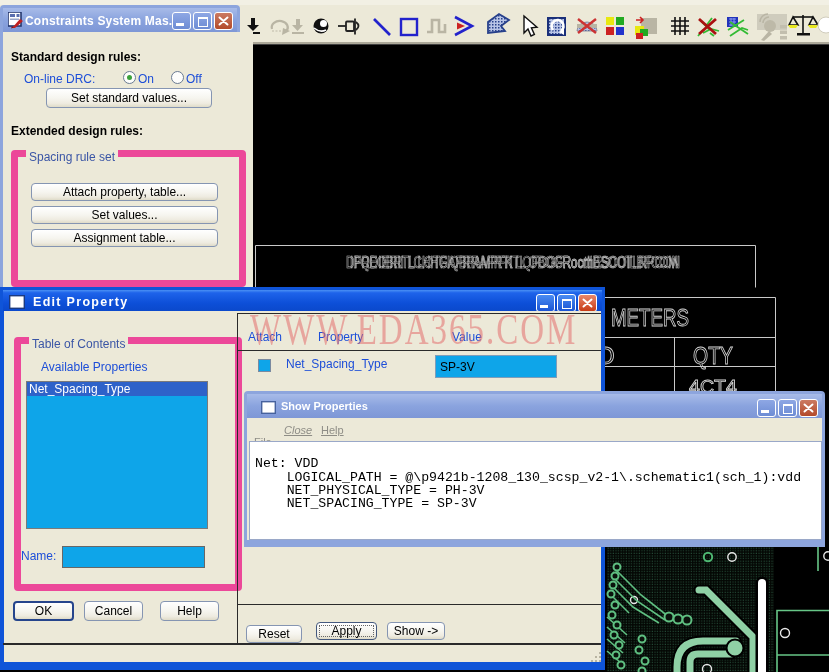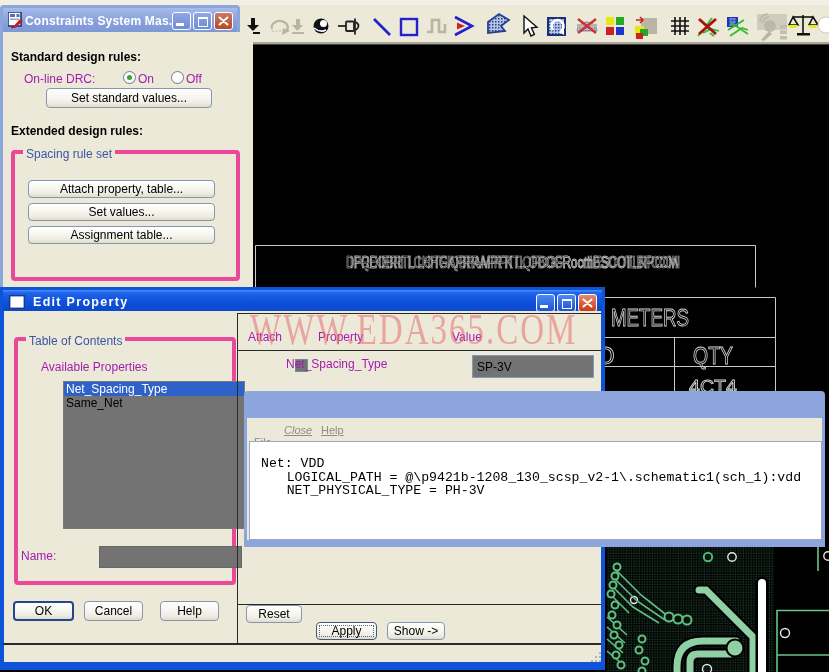--- a/index.html
+++ b/index.html
@@ -29,30 +29,30 @@
 
 .inactive-border{background:#8da5dd;}
 .inactive .tbar{background:linear-gradient(180deg,#a8bbe8 0%,#8aa3de 50%,#7e97d6 100%);}
 .inactive .cap.b-min,.inactive .cap.b-max{background:linear-gradient(180deg,#8ea7e4,#6d8cd4);}
 .inactive .cap.b-close{background:linear-gradient(180deg,#cb7a62,#b34a2a);}
 .glyph-min{position:absolute;left:3px;bottom:3px;width:8px;height:3px;background:#fff;}
 .glyph-max{position:absolute;left:3.5px;top:3.5px;width:8px;height:7px;border:1.5px solid #fff;border-top-width:2.5px;box-sizing:content-box;}
 .glyph-x{position:absolute;left:0;top:0;width:100%;height:100%;}
 
 .body{position:absolute;background:#ece9d8;}
-.gbox{position:absolute;border:4px solid #ec4899;border-radius:4px;}
+.gbox{position:absolute;border:7px solid #ec4899;border-radius:4px;}
 .gbox .glabel{position:absolute;top:-7px;left:8px;background:#ece9d8;padding:0 3px;
   color:#3a55a5;font-size:12px;}
 .btn{position:absolute;background:linear-gradient(180deg,#ffffff 0%,#f6f5ef 50%,#eeebe0 80%,#dfdbc8 100%);
   border:1px solid #8595b2;border-radius:4px;box-sizing:border-box;
   font-size:12px;color:#000;text-align:center;}
 .btn span{position:relative;top:2px;}
-.lbl{position:absolute;font-size:12px;color:#a21caf;white-space:nowrap;}
+.lbl{position:absolute;font-size:12px;color:#1d4ed8;white-space:nowrap;}
 .blbl{position:absolute;font-size:12px;font-weight:bold;color:#000;white-space:nowrap;}
-.inputbox{position:absolute;background:#737373;border:1px solid #676767;box-sizing:border-box;margin-left:37px;}
+.inputbox{position:absolute;background:#0ea5e9;border:1px solid #676767;box-sizing:border-box;}
 
 .radio{position:absolute;width:11px;height:11px;border-radius:50%;background:#fdfdfb;
   border:1px solid #6a7b92;box-sizing:content-box;}
 .radio.on::after{content:"";position:absolute;left:3px;top:3px;width:5px;height:5px;border-radius:50%;background:#3ba13b;}
 
 #wm{position:absolute;left:250px;top:305px;color:rgba(228,110,110,0.55);
   font-family:"Liberation Serif",serif;font-weight:normal;font-size:33px;letter-spacing:2px;
   transform:scaleY(1.35);transform-origin:top left;
   white-space:nowrap;z-index:30;}
 </style></head>
@@ -310,42 +310,41 @@
     </div>
   </div>
   <div class="body" style="left:4px;top:24px;width:597px;height:351px;">
 
     <div class="gbox" style="left:10px;top:26px;width:214px;height:240px;">
       <div class="glabel">Table of Contents</div>
     </div>
     <div class="lbl" style="left:37px;top:49px;">Available Properties</div>
     <div class="inputbox" style="left:22px;top:70px;width:182px;height:148px;border-color:#7a7a7a;">
       <div style="background:#2e62c9;color:#fff;font-size:12px;padding:0 2px;height:14px;line-height:14px;">Net_Spacing_Type</div>
-      <div style="color:#000;font-size:12px;padding:0 2px;height:14px;line-height:14px;">Same_Net</div>
     </div>
     <div class="lbl" style="left:17px;top:238px;">Name:</div>
     <div class="inputbox" style="left:58px;top:235px;width:143px;height:22px;"></div>
     <div class="btn" style="left:9px;top:290px;width:61px;height:20px;border:2px solid #26458c;"><span style="top:1px">OK</span></div>
     <div class="btn" style="left:80px;top:290px;width:59px;height:20px;"><span>Cancel</span></div>
     <div class="btn" style="left:156px;top:290px;width:59px;height:20px;"><span>Help</span></div>
 
     <div class="abs" style="left:233px;top:2px;width:1px;height:330px;background:#2a2a2a;"></div>
     <div class="abs" style="left:233px;top:2px;width:364px;height:1px;background:#2a2a2a;"></div>
 
     <div class="lbl" style="left:244px;top:19px;">Attach</div>
     <div class="lbl" style="left:314px;top:19px;">Property</div>
     <div class="lbl" style="left:448px;top:19px;">Value</div>
     <div class="abs" style="left:233px;top:39px;width:364px;height:1px;background:#2a2a2a;"></div>
     <div class="inputbox" style="left:254px;top:48px;width:13px;height:13px;border-color:#7a8aa0;"></div>
     <div class="lbl" style="left:282px;top:46px;">Net_Spacing_Type</div>
     <div class="inputbox" style="left:431px;top:44px;width:122px;height:23px;border-color:#7f9db9;">
       <div style="font-size:12px;padding:4px 0 0 4px;">SP-3V</div>
     </div>
     <div class="abs" style="left:233px;top:293px;width:364px;height:1px;background:#2a2a2a;"></div>
-    <div class="btn" style="left:242px;top:294px;width:56px;height:18px;"><span style="top:1px">Reset</span></div>
+    <div class="btn" style="left:242px;top:314px;width:56px;height:18px;"><span style="top:1px">Reset</span></div>
     <div class="btn" style="left:312px;top:311px;width:61px;height:18px;border-color:#44597e;"><div style="position:absolute;left:2px;top:2px;right:2px;bottom:2px;border:1px dotted #666;"></div><span style="top:1px">Apply</span></div>
     <div class="btn" style="left:383px;top:311px;width:58px;height:18px;"><span style="top:1px">Show -&gt;</span></div>
 
     <div class="abs" style="left:-1px;top:332px;width:598px;height:2px;background:#2a2a2a;"></div>
 
     <svg class="abs" style="left:585px;top:341px;" width="14" height="12">
       <g fill="#b8b4a2">
             <rect x="10" y="8" width="2" height="2"></rect>
             <rect x="6" y="8" width="2" height="2"></rect>
             <rect x="2" y="8" width="2" height="2"></rect>
@@ -354,28 +353,40 @@
             <rect x="10" y="0" width="2" height="2"></rect>
           </g>
     </svg>
   </div>
 </div>
 
 <div id="wm">WWW.EDA365.COM</div>
 
 <div class="win inactive" id="showprops" style="left:244px;top:391px;width:581px;height:156px;z-index:40;">
   <div class="abs inactive-border" style="left:0;top:0;width:581px;height:156px;border-radius:4px 4px 0 0;"></div>
+  <div class="tbar">
+    <svg class="abs" style="left:14px;top:7px" width="15" height="13" viewBox="0 0 15 13">
+      <rect x="0.7" y="0.7" width="13.6" height="11.6" fill="#fff" stroke="#46629e" stroke-width="1.4"></rect>
+    </svg>
+    <div class="ttext">Show Properties</div>
+    <div class="capbtns" style="right:4px;top:5px;">
+      <div class="cap b-min"><div class="glyph-min"></div></div><div class="cap b-max"><div class="glyph-max"></div></div><div class="cap b-close"><svg class="glyph-x" viewBox="0 0 19 18">
+              <path d="M5 5 L14 13 M14 5 L5 13" stroke="#fff" stroke-width="2.2" stroke-linecap="round"></path>
+            </svg></div>
+    </div>
+  </div>
   <div class="body" style="left:3px;top:27px;width:575px;height:122px;">
     <div style="position:absolute;left:0;top:0;width:575px;height:22px;background:#ece9d8;color:#8e8d86;font-size:11px;">
       <span style="position:absolute;left:7px;top:18px;text-decoration:underline;">File</span>
       <span style="position:absolute;left:37px;top:6px;text-decoration:underline;font-style:italic;">Close</span>
       <span style="position:absolute;left:74px;top:6px;text-decoration:underline;">Help</span>
     </div>
     <div style="position:absolute;left:2px;top:23px;width:571px;height:97px;background:#fff;border:1px solid #9aa8c8;
       font-family:'Liberation Mono',monospace;font-size:13.2px;line-height:13.5px;color:#000;white-space:pre;overflow:hidden;">
-<span style="position:absolute;left:11px;top:15px;">Net: VDD</span>
+<span style="position:absolute;left:5px;top:15px;">Net: VDD</span>
 <span style="position:absolute;left:5px;top:29px;">    LOGICAL_PATH = @\p9421b-1208_130_scsp_v2-1\.schematic1(sch_1):vdd</span>
 <span style="position:absolute;left:5px;top:42px;">    NET_PHYSICAL_TYPE = PH-3V</span>
+<span style="position:absolute;left:5px;top:55px;">    NET_SPACING_TYPE = SP-3V</span>
     </div>
   </div>
 </div>
 
 </div>
 
 </body></html>

